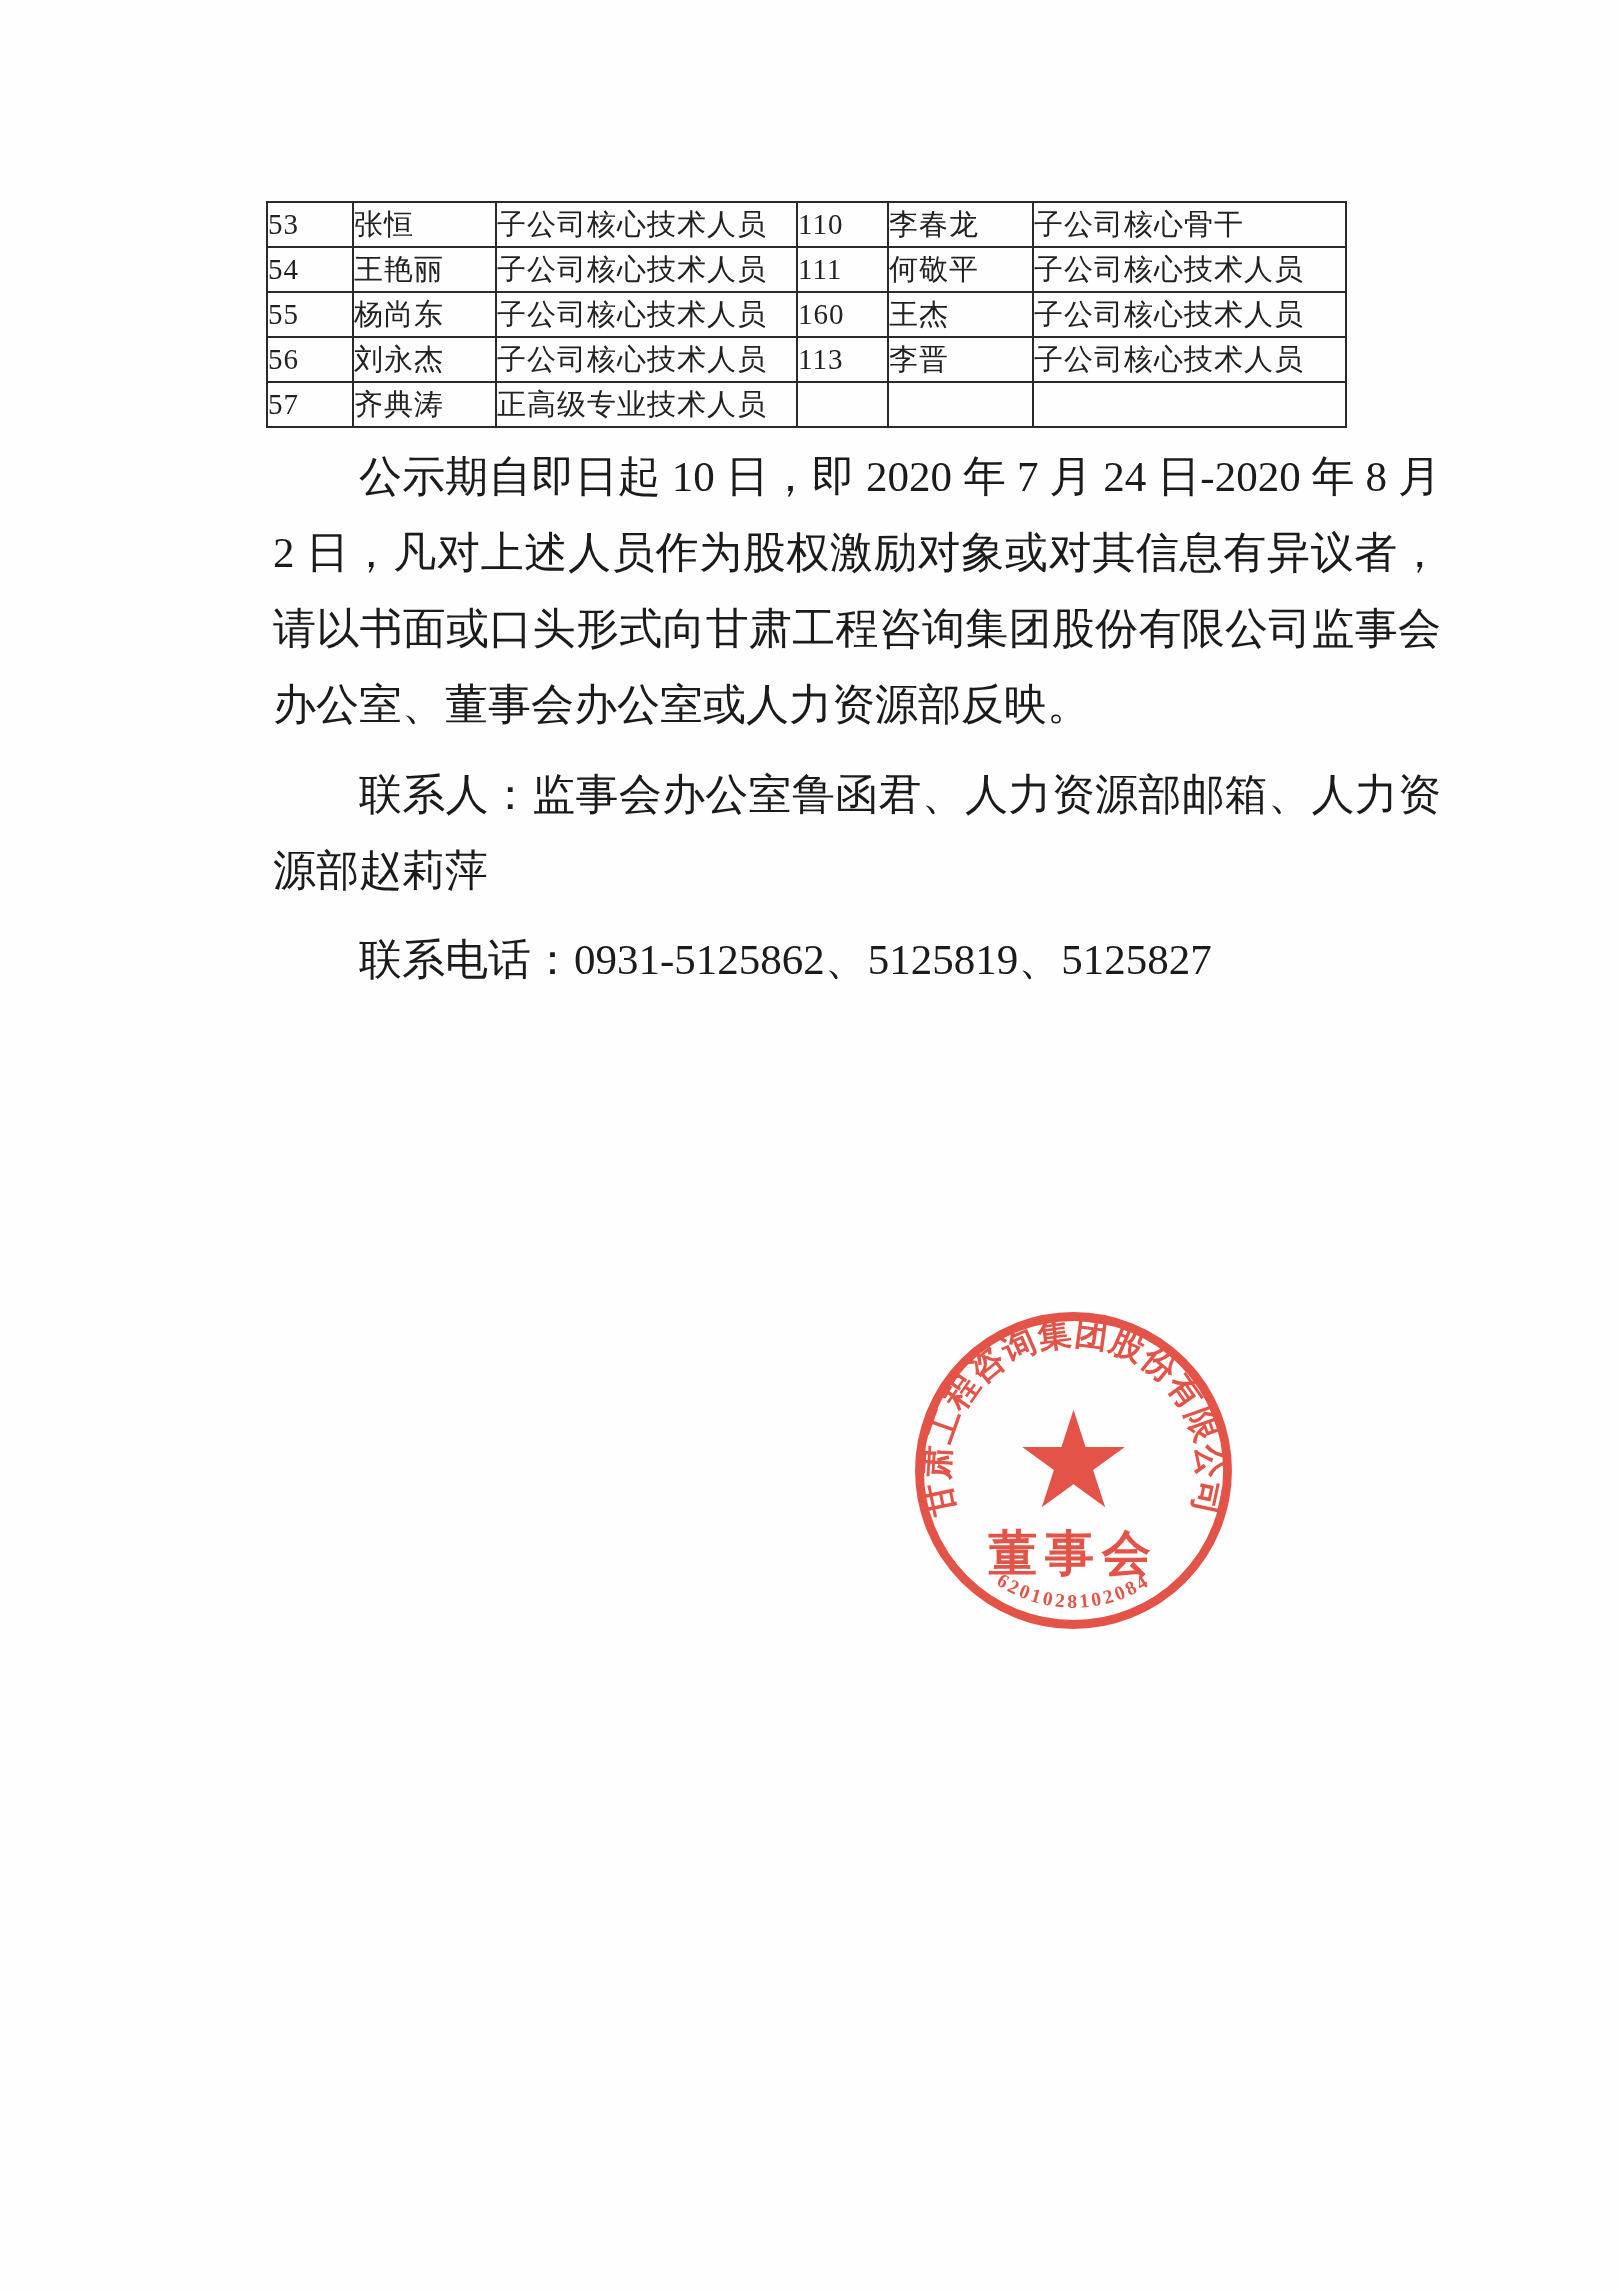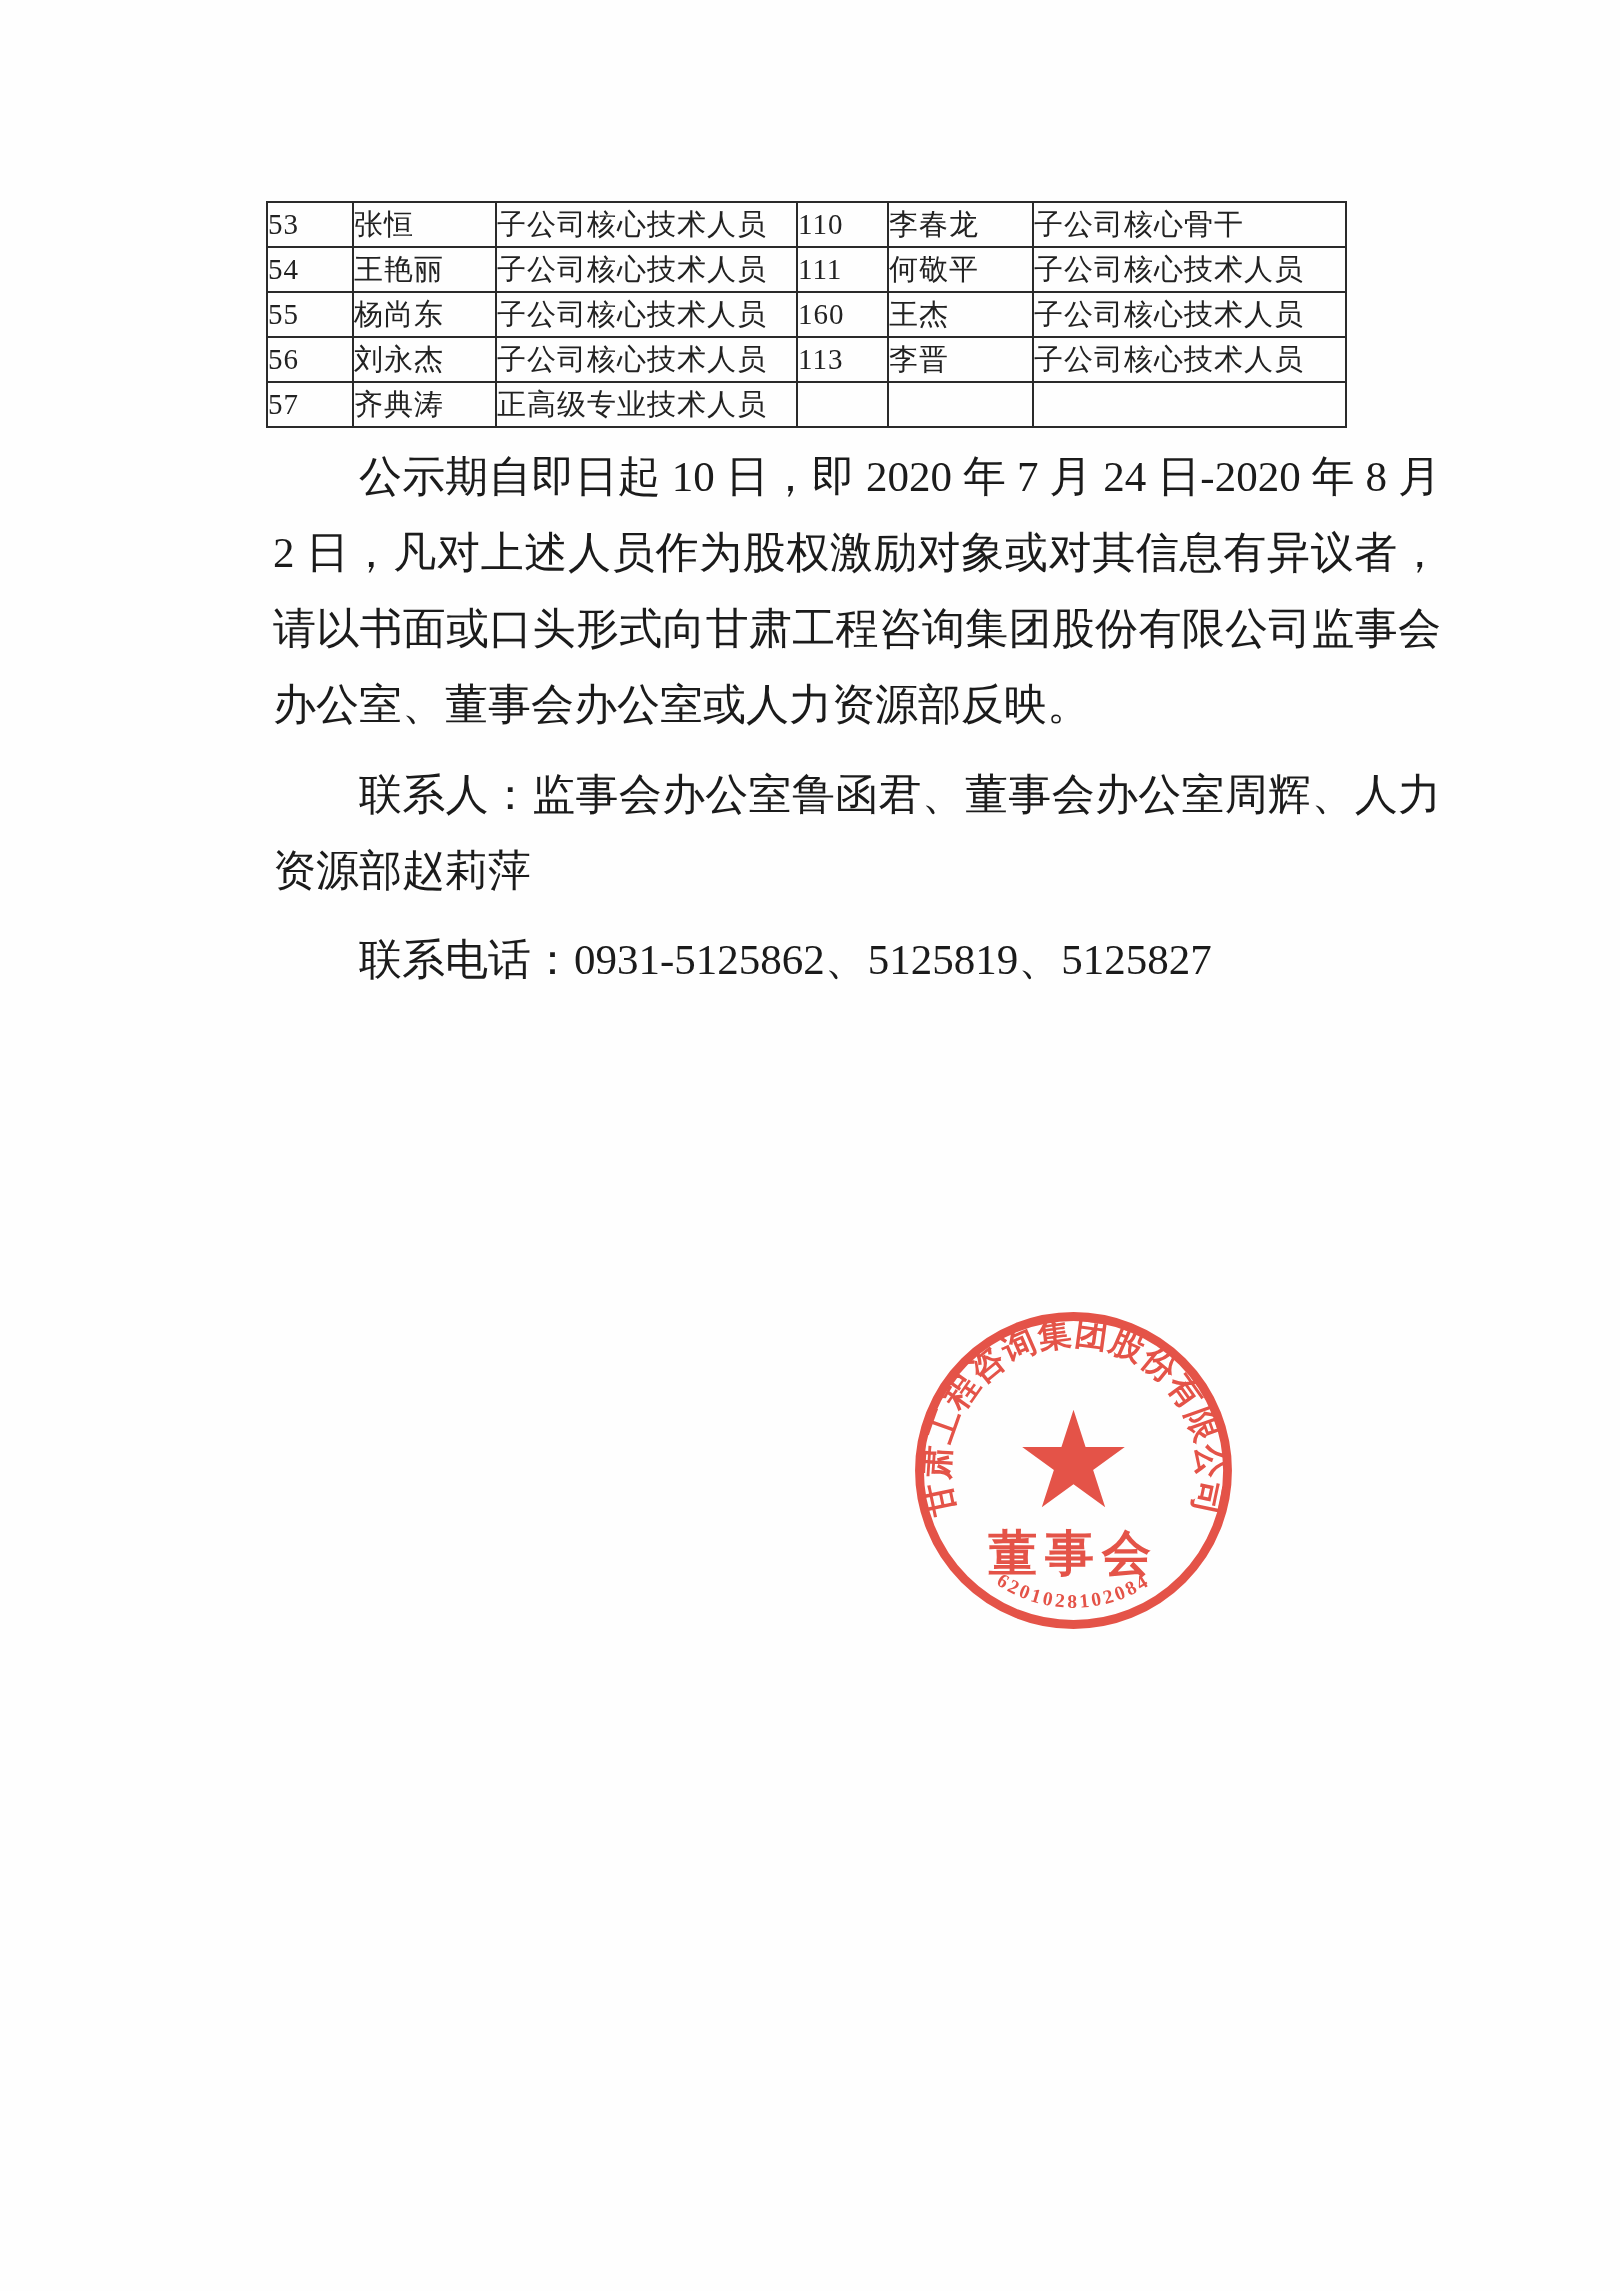--- a/index.html
+++ b/index.html
@@ -135,21 +135,21 @@
           <td>正高级专业技术人员</td>
           <td></td>
           <td></td>
           <td></td>
         </tr>
       </tbody>
   </table>
 
   <div class="body-text">
     <p>公示期自即日起 10 日，即 2020 年 7 月 24 日-2020 年 8 月 2 日，凡对上述人员作为股权激励对象或对其信息有异议者，请以书面或口头形式向甘肃工程咨询集团股份有限公司监事会办公室、董事会办公室或人力资源部反映。</p>
-    <p>联系人：监事会办公室鲁函君、董事会办公室周辉、人力资源部赵莉萍</p>
+    <p>联系人：监事会办公室鲁函君、人力资源部邮箱、人力资源部赵莉萍</p>
     <p>联系电话：0931-5125862、5125819、5125827</p>
   </div>
 
 
   <svg class="seal" viewBox="0 0 370 370" aria-hidden="true">
     <defs>
       <path id="arc-top" d="M 64.7 228.8 A 128 128 0 1 1 305.3 228.8" fill="none"></path>
       <path id="arc-bottom" d="M 77.8 275.0 A 140 140 0 0 0 292.2 275.0" fill="none"></path>
     </defs>
     <circle cx="185" cy="185" r="157" fill="none" stroke="#e23b2e" stroke-width="9"></circle>

